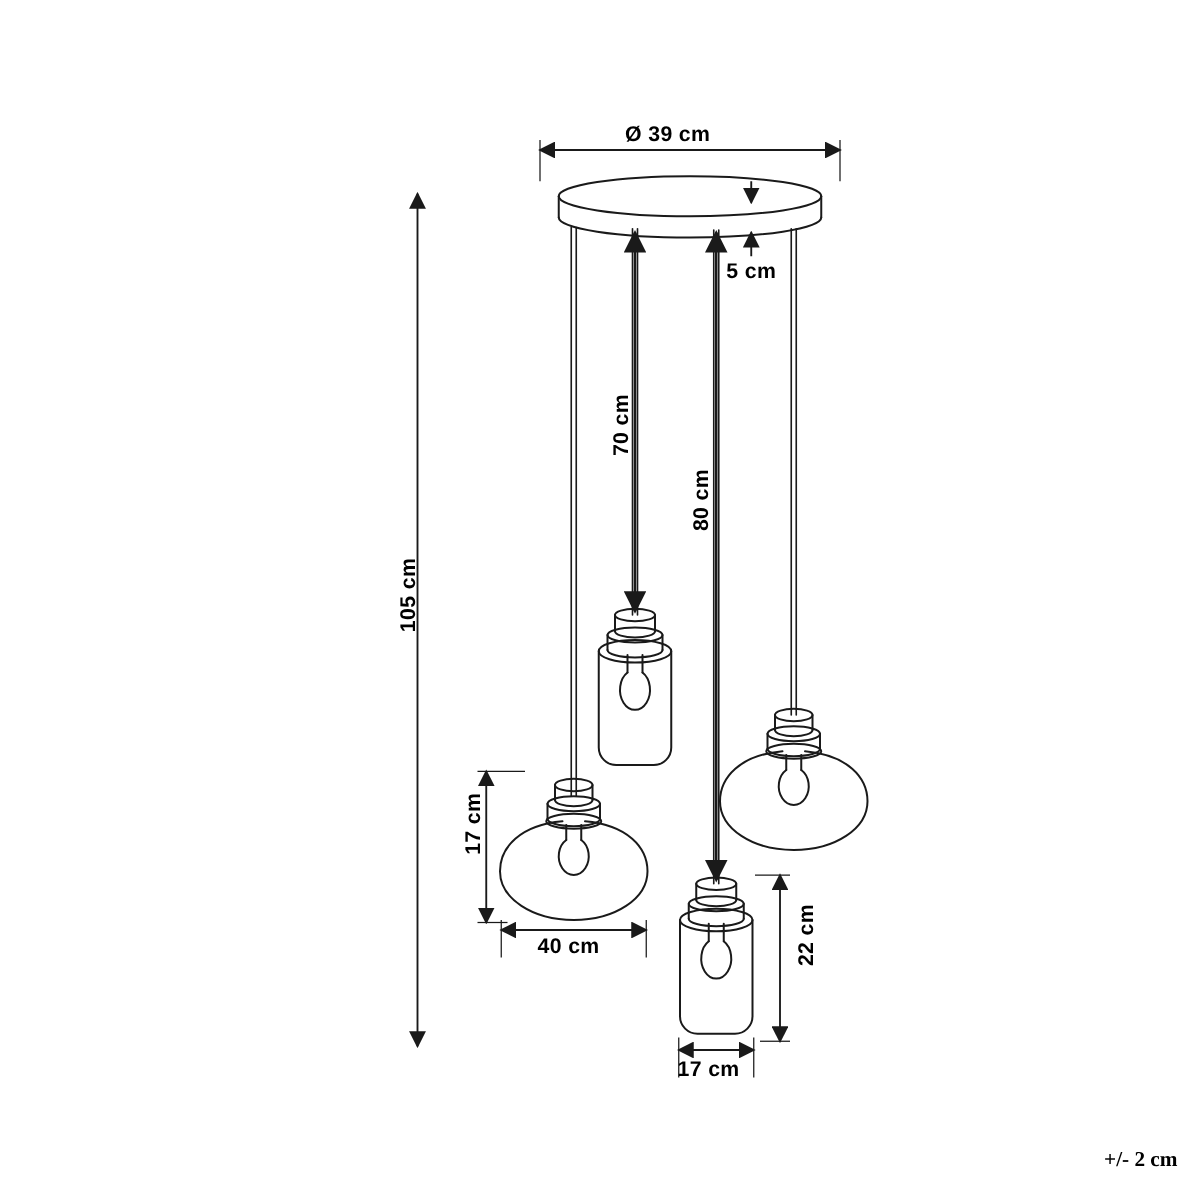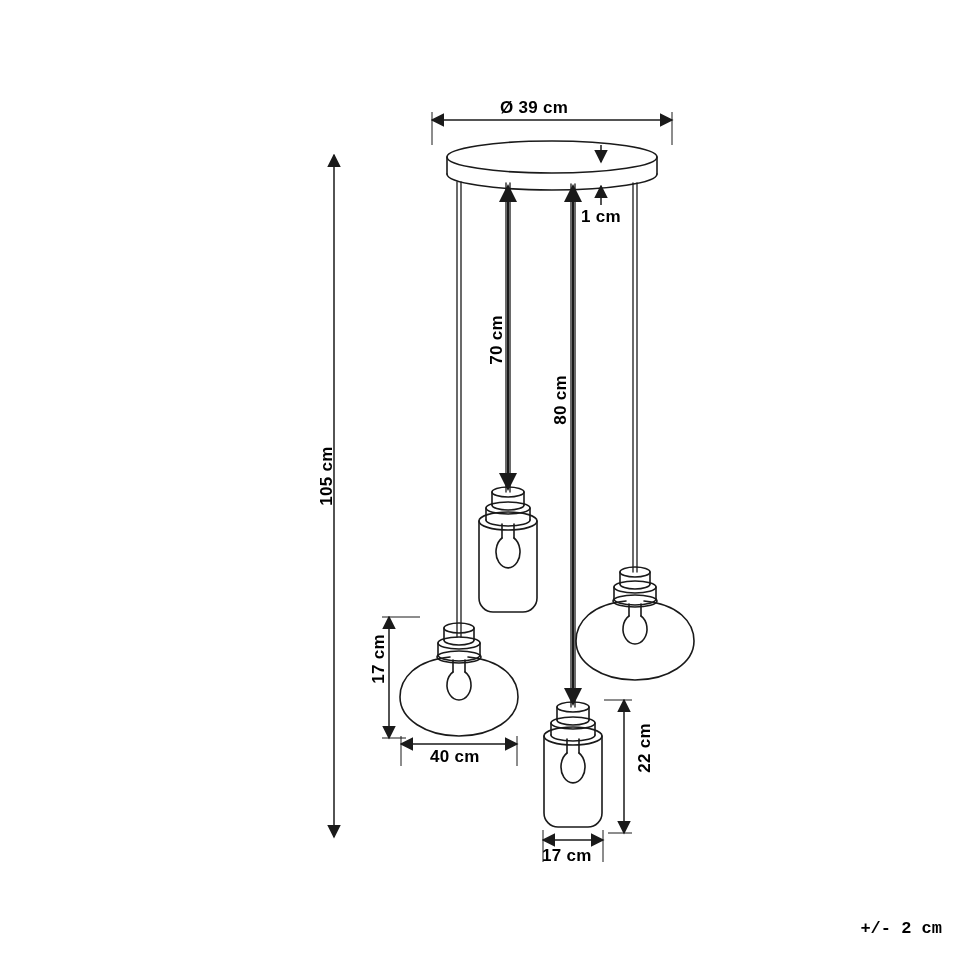--- a/index.html
+++ b/index.html
@@ -38,21 +38,21 @@
     letter-spacing: 0.3px;
   }
   .rot {
     transform: rotate(-90deg);
     transform-origin: center center;
   }
   .tolerance {
     position: absolute;
     right: 38px;
     bottom: 22px;
-    font-family: Liberation Mono, monospace;
+    font-family: Liberation Serif, serif;
     font-weight: bold;
     font-size: 17px;
     color: #000000;
     text-align: center;
   }
 </style>
 </head>
 <body>
 
 <div id="stage">
@@ -190,21 +190,21 @@
       <g>
         <path d="M523,840 L583,840" marker-start="url(#arrTail)" marker-end="url(#arrHead)"></path>
         <path d="M523,830 L523,862" stroke-width="1"></path>
         <path d="M583,830 L583,862" stroke-width="1"></path>
       </g>
     </g>
   </svg>
 
   <div class="dim-label" style="left:480px; top:98px;">Ø 39 cm</div>
 
-  <div class="dim-label" style="left:561px; top:207px;">1 cm</div>
+  <div class="dim-label" style="left:561px; top:207px;">5 cm</div>
 
   <div class="dim-label rot" style="left:447px; top:330px; width:60px; text-align:center;">70 cm</div>
 
   <div class="dim-label rot" style="left:511px; top:390px; width:60px; text-align:center;">80 cm</div>
 
   <div class="dim-label rot" style="left:272px; top:466px; width:70px; text-align:center;">105 cm</div>
 
   <div class="dim-label rot" style="left:329px; top:649px; width:60px; text-align:center;">17 cm</div>
 
   <div class="dim-label" style="left:410px; top:747px;">40 cm</div>

